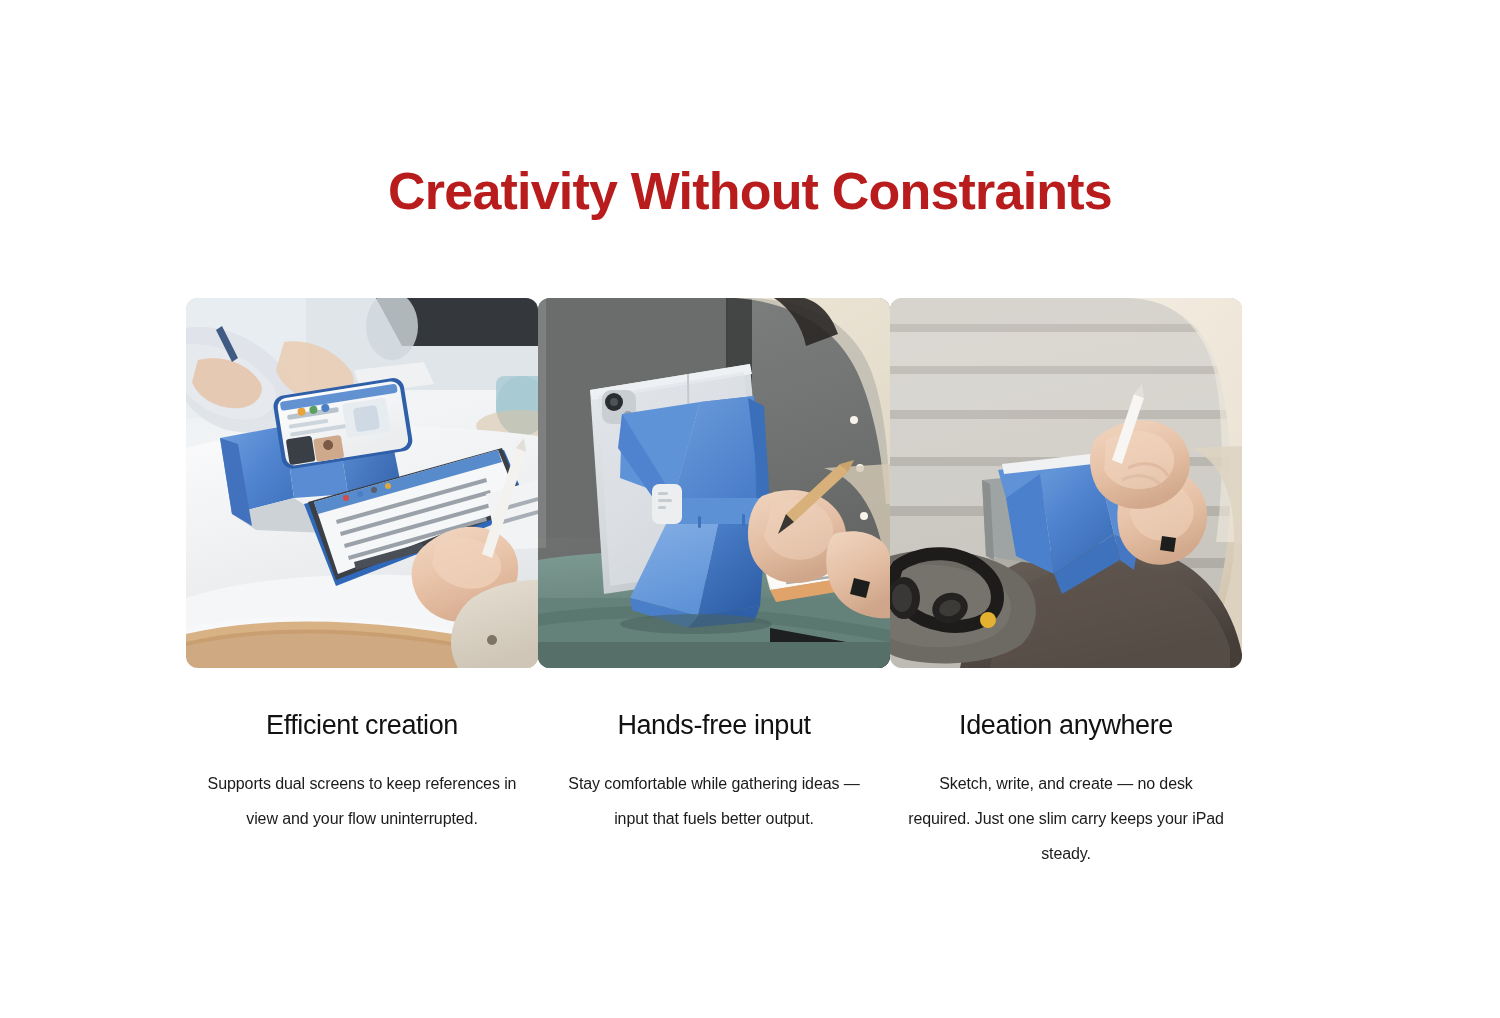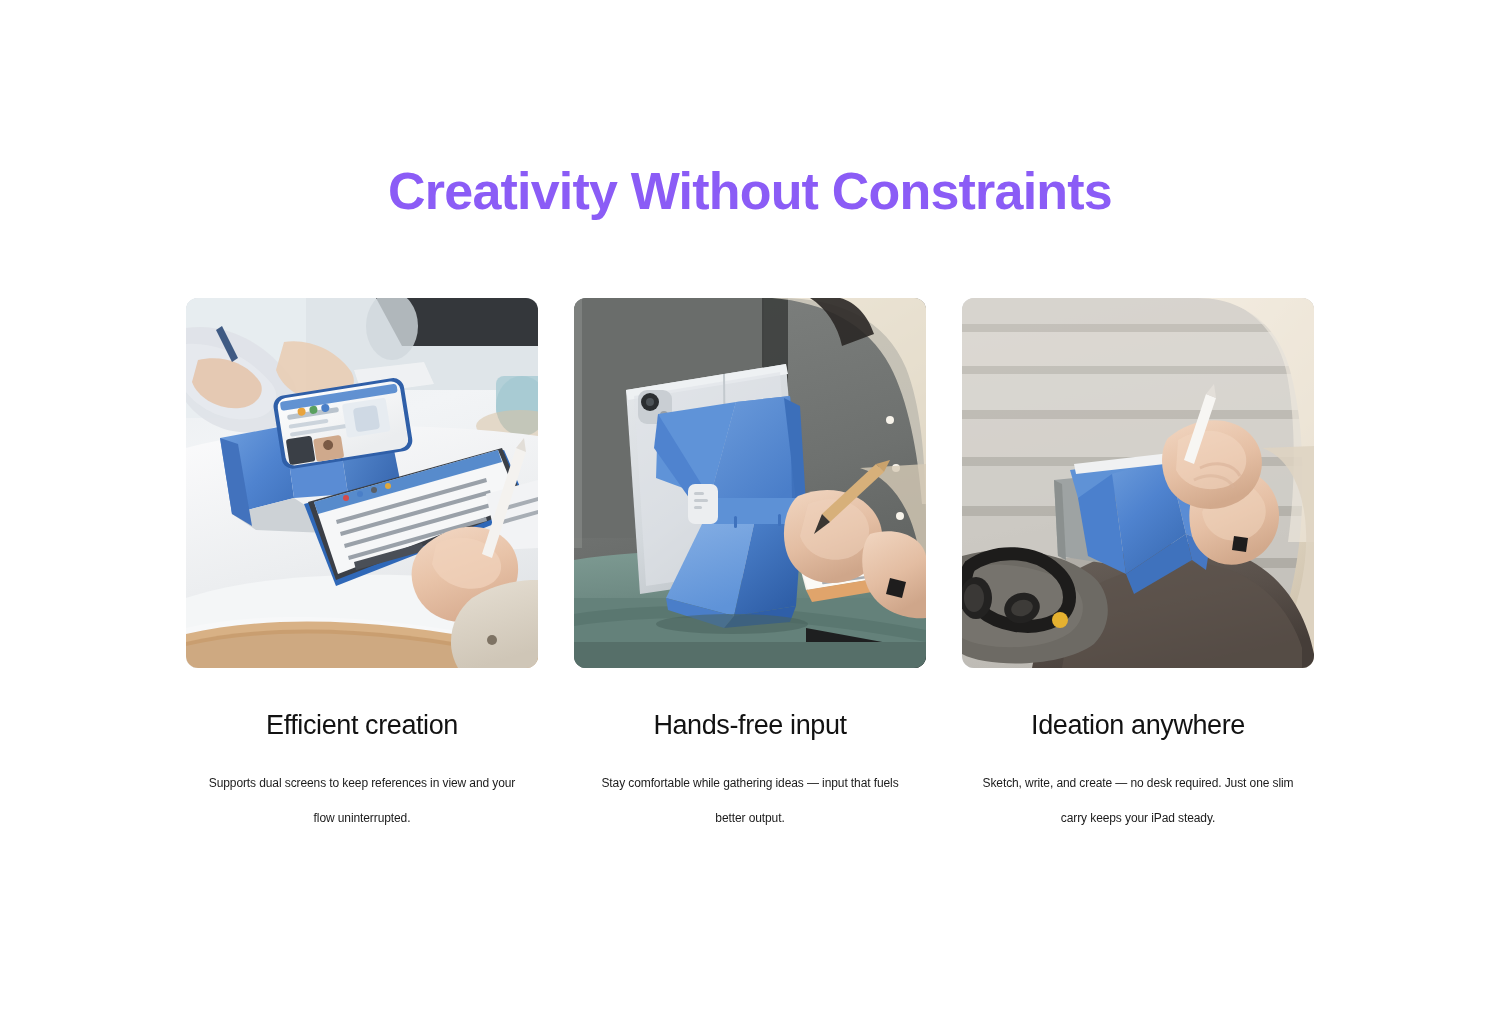--- a/index.html
+++ b/index.html
@@ -23,32 +23,31 @@
   
   .section-title {
     position: absolute;
     top: 160px;
     left: 0;
     width: 1500px;
     text-align: center;
     font-size: 52px;
     font-weight: 700;
     letter-spacing: -0.8px;
-    color: #8b5cf6;
+    color: #b91c1c;
     line-height: 62px;
   }
 
   
   .cards {
     position: absolute;
     top: 298px;
     left: 186px;
     width: 1128px;
     display: flex;
-    gap: 36px;
   }
 
   .card {
     width: 352px;
     display: flex;
     flex-direction: column;
     align-items: center;
   }
 
   .card-figure {
@@ -73,21 +72,21 @@
     font-weight: 500;
     letter-spacing: -0.4px;
     color: #121212;
     text-align: center;
     line-height: 34px;
   }
 
   .card-body {
     margin-top: 24px;
     width: 320px;
-    font-size: 12px;
+    font-size: 16px;
     font-weight: 400;
     color: #1b1b1b;
     text-align: center;
     line-height: 35px;
     letter-spacing: -0.1px;
   }
 </style>
 </head>
 <body>
 

